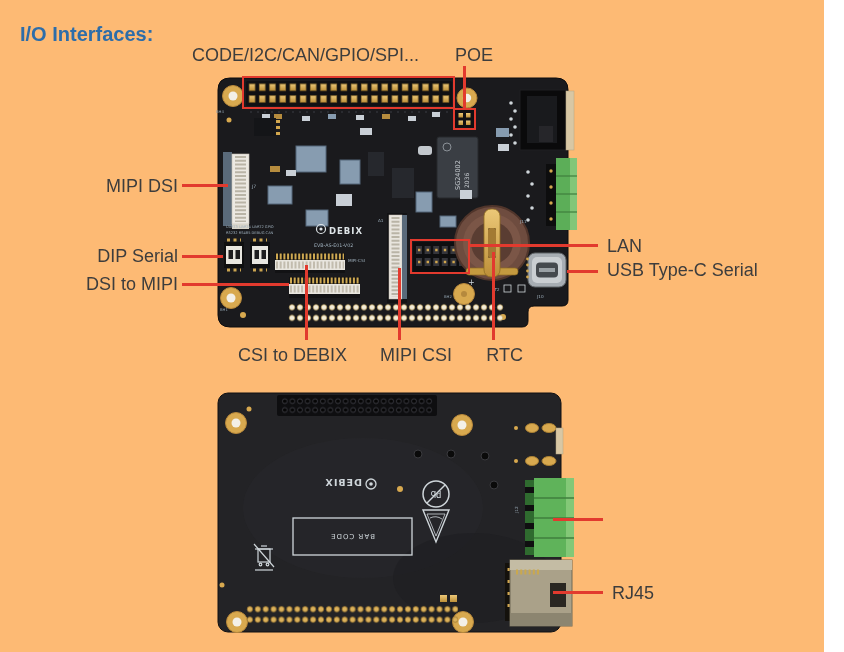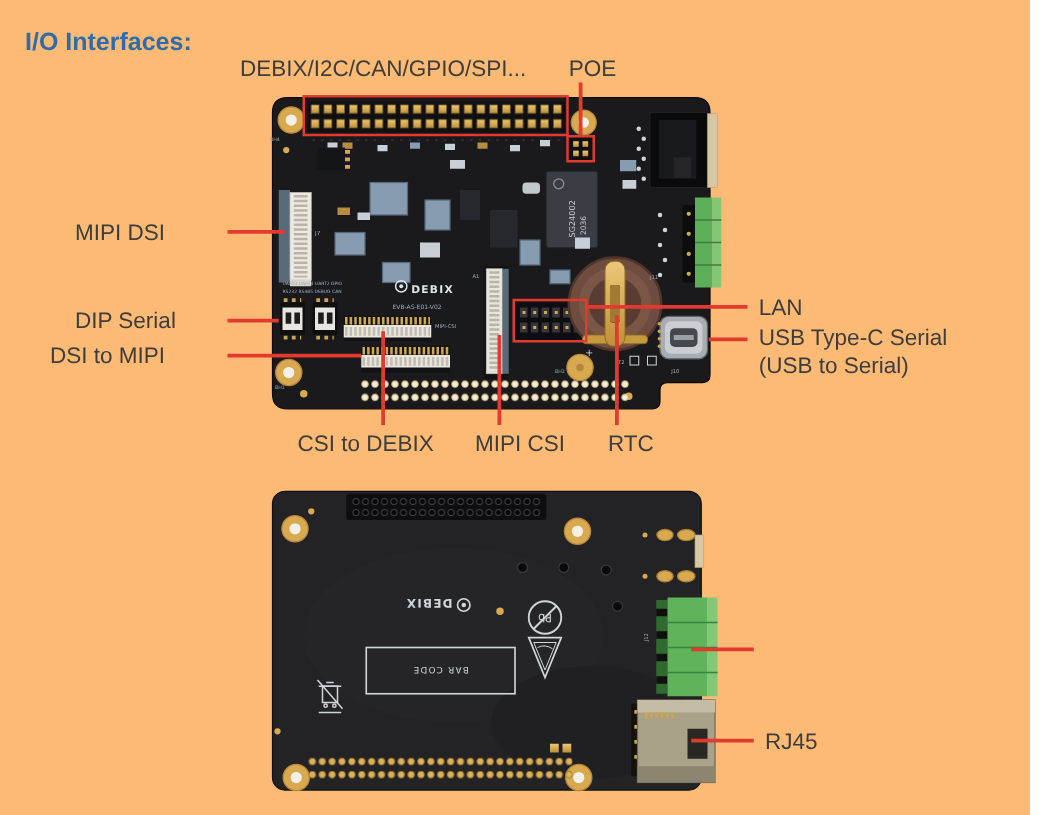--- a/index.html
+++ b/index.html
@@ -1,20 +1,20 @@
 <!DOCTYPE html>
 <html><head>
 <meta charset="utf-8">
 <style>
   html,body{margin:0;padding:0;background:#fff;}
   #stage{position:relative;width:824px;height:652px;background:#fdba74;overflow:hidden;
          font-family:"Liberation Sans",sans-serif;}
   .lbl{position:absolute;font:400 18px/22px "Liberation Sans",sans-serif;color:#3d3d3d;
        white-space:nowrap;z-index:30;}
-  .lbl.right{text-align:left;}
+  .lbl.right{text-align:right;}
   .lbl.center{text-align:right;}
   #page-title{position:absolute;left:20px;top:21px;font:600 20px/26px "Liberation Sans",sans-serif;
        color:#2d6da9;z-index:30;}
   .ann{position:absolute;z-index:20;background:#e23a2e;}
   .annbox{position:absolute;z-index:20;border:2px solid #e23a2e;background:transparent;}
   svg{position:absolute;z-index:10;}
   svg text{font-family:"DejaVu Sans",sans-serif;}
 </style>
 </head>
 <body>
@@ -368,26 +368,25 @@
   <div class="ann" style="left:182px;top:283px;width:107px;height:2.5px"></div>
   <div class="annbox" style="left:410px;top:239px;width:56px;height:31px"></div>
   <div class="ann" style="left:468px;top:244px;width:130px;height:2.5px"></div>
   <div class="ann" style="left:567px;top:270px;width:31px;height:2.5px"></div>
   <div class="ann" style="left:305px;top:265px;width:2.5px;height:75px"></div>
   <div class="ann" style="left:398px;top:268px;width:2.5px;height:72px"></div>
   <div class="ann" style="left:492px;top:252px;width:2.5px;height:88px"></div>
   <div class="ann" style="left:553px;top:518px;width:50px;height:2.5px"></div>
   <div class="ann" style="left:553px;top:591px;width:50px;height:2.5px"></div>
 
-  <div class="lbl" style="left:192px;top:44px">DEBIX/I2C/CAN/GPIO/SPI...</div>
+  <div class="lbl" style="left:192px;top:44px">CODE/I2C/CAN/GPIO/SPI...</div>
   <div class="lbl" style="left:455px;top:44px">POE</div>
   <div class="lbl right" style="left:60px;width:118px;top:175px">MIPI DSI</div>
   <div class="lbl right" style="left:60px;width:118px;top:245px">DIP Serial</div>
   <div class="lbl right" style="left:40px;width:138px;top:273px">DSI to MIPI</div>
   <div class="lbl center" style="left:227px;width:120px;top:344px">CSI to DEBIX</div>
   <div class="lbl center" style="left:352px;width:100px;top:344px">MIPI CSI</div>
   <div class="lbl center" style="left:463px;width:60px;top:344px">RTC</div>
   <div class="lbl" style="left:607px;top:235px">LAN</div>
   <div class="lbl" style="left:607px;top:259px">USB Type-C Serial</div>
-  <div class="lbl" style="left:607px;top:281px">(USB to Serial)</div>
   <div class="lbl" style="left:612px;top:582px">RJ45</div>
 
 </div>
 
 </body></html>

